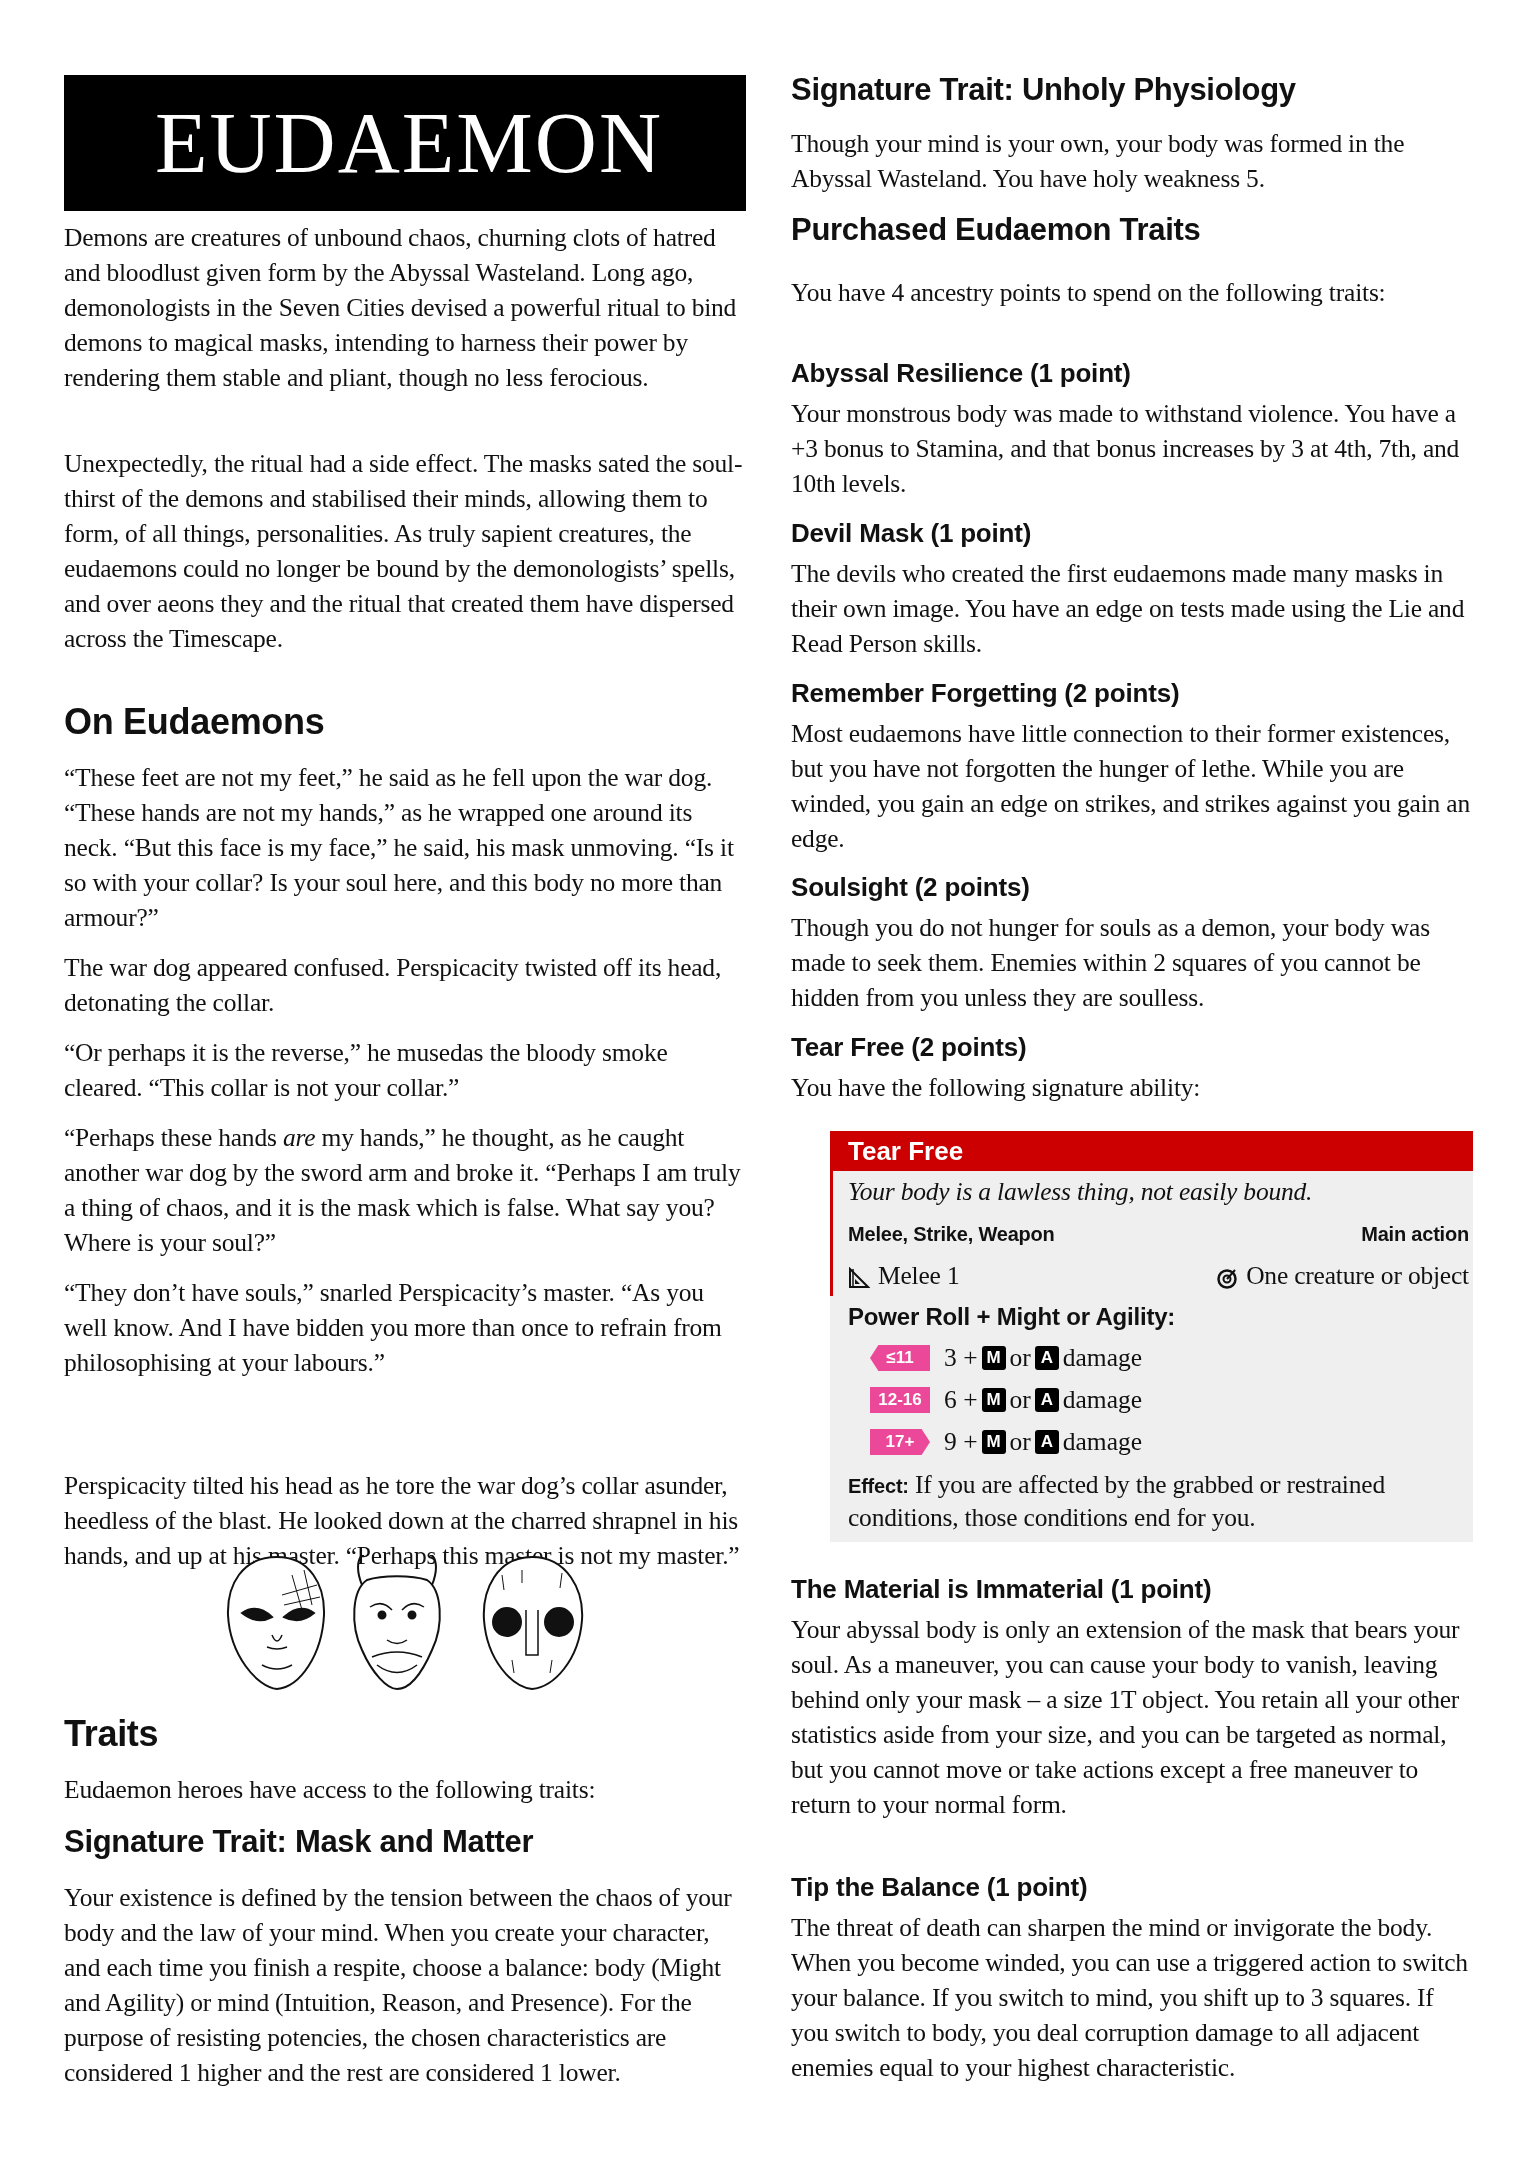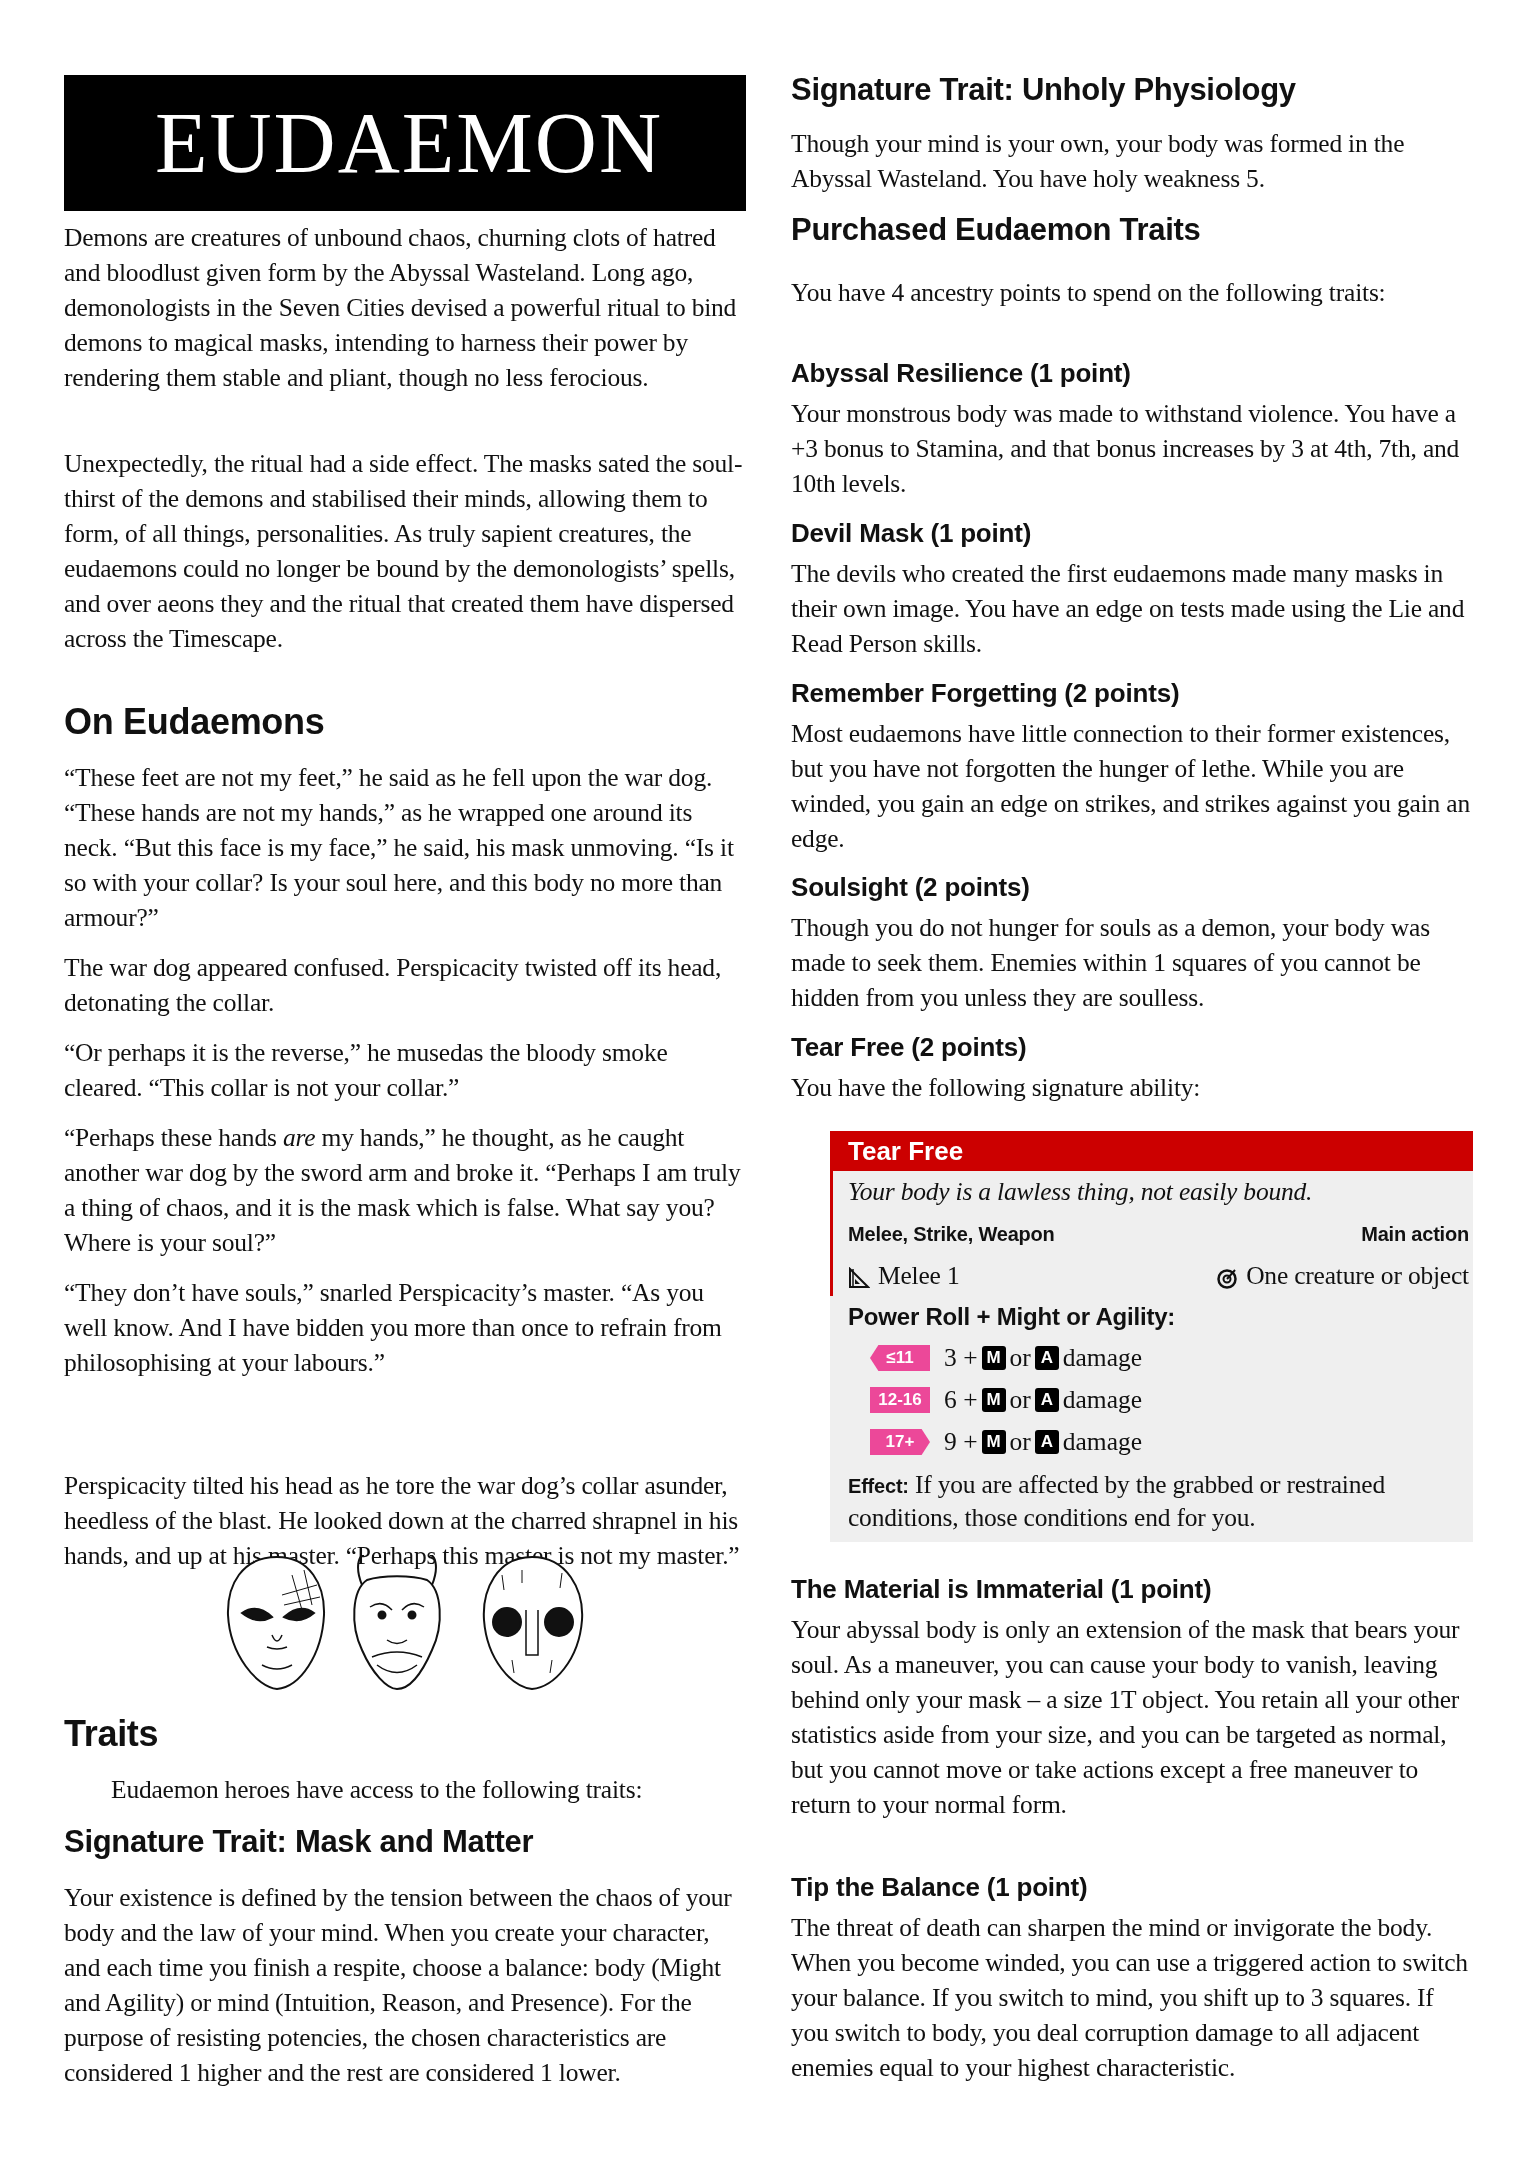--- a/index.html
+++ b/index.html
@@ -78,42 +78,42 @@
     <path d="M310 2 C275 2 260 35 262 65 C265 105 290 132 310 134 C332 132 357 105 360 65 C362 35 345 2 310 2 Z"></path>
     <circle cx="285" cy="67" r="14" fill="#111"></circle>
     <circle cx="337" cy="67" r="14" fill="#111"></circle>
     <path d="M304 55 L304 100 L316 100 L316 55" fill="none" stroke-width="1.5"></path>
     <path d="M280 20 L282 35 M300 15 L300 28 M340 18 L338 33 M290 105 L292 118 M330 105 L328 118" fill="none" stroke-width="1"></path>
   </g>
 </svg>
 
 <div class="col col-left">
   <h2 class="abs" style="top:1712px;">Traits</h2>
-  <p class="abs" style="top:1772px;width:682px;margin-left:47px;">Eudaemon heroes have access to the following traits:</p>
+  <p class="abs" style="top:1772px;width:682px;">Eudaemon heroes have access to the following traits:</p>
   <h3 class="abs" style="top:1822px;">Signature Trait: Mask and Matter</h3>
   <p class="abs" style="top:1880px;width:682px;">Your existence is defined by the tension between the chaos of your body and the law of your mind. When you create your character, and each time you finish a respite, choose a balance: body (Might and Agility) or mind (Intuition, Reason, and Presence). For the purpose of resisting potencies, the chosen characteristics are considered 1 higher and the rest are considered 1 lower.</p>
 </div>
 
 <div class="col col-right">
   <h3 class="abs" style="top:70px;">Signature Trait: Unholy Physiology</h3>
   <p class="abs" style="top:126px;width:682px;">Though your mind is your own, your body was formed in the Abyssal Wasteland. You have holy weakness 5.</p>
   <h3 class="abs" style="top:210px;">Purchased Eudaemon Traits</h3>
   <p class="abs" style="top:267px;width:682px;margin-top:8px;">You have 4 ancestry points to spend on the following traits:</p>
 
   <h4 class="abs" style="top:356px;">Abyssal Resilience (1 point)</h4>
   <p class="abs" style="top:396px;width:682px;">Your monstrous body was made to withstand violence. You have a +3 bonus to Stamina, and that bonus increases by 3 at 4th, 7th, and 10th levels.</p>
 
   <h4 class="abs" style="top:516px;">Devil Mask (1 point)</h4>
   <p class="abs" style="top:556px;width:682px;">The devils who created the first eudaemons made many masks in their own image. You have an edge on tests made using the Lie and Read Person skills.</p>
 
   <h4 class="abs" style="top:676px;">Remember Forgetting (2 points)</h4>
   <p class="abs" style="top:716px;width:682px;">Most eudaemons have little connection to their former existences, but you have not forgotten the hunger of lethe. While you are winded, you gain an edge on strikes, and strikes against you gain an edge.</p>
 
   <h4 class="abs" style="top:870px;">Soulsight (2 points)</h4>
-  <p class="abs" style="top:910px;width:682px;">Though you do not hunger for souls as a demon, your body was made to seek them. Enemies within 1 squares of you cannot be hidden from you unless they are soulless.</p>
+  <p class="abs" style="top:910px;width:682px;">Though you do not hunger for souls as a demon, your body was made to seek them. Enemies within 2 squares of you cannot be hidden from you unless they are soulless.</p>
 
   <h4 class="abs" style="top:1030px;">Tear Free (2 points)</h4>
   <p class="abs" style="top:1070px;width:682px;">You have the following signature ability:</p>
 </div>
 
 <div class="card">
   <div class="card-head">Tear Free</div>
   <div class="card-redline"></div>
   <div class="card-body">
     <p><em>Your body is a lawless thing, not easily bound.</em></p>

